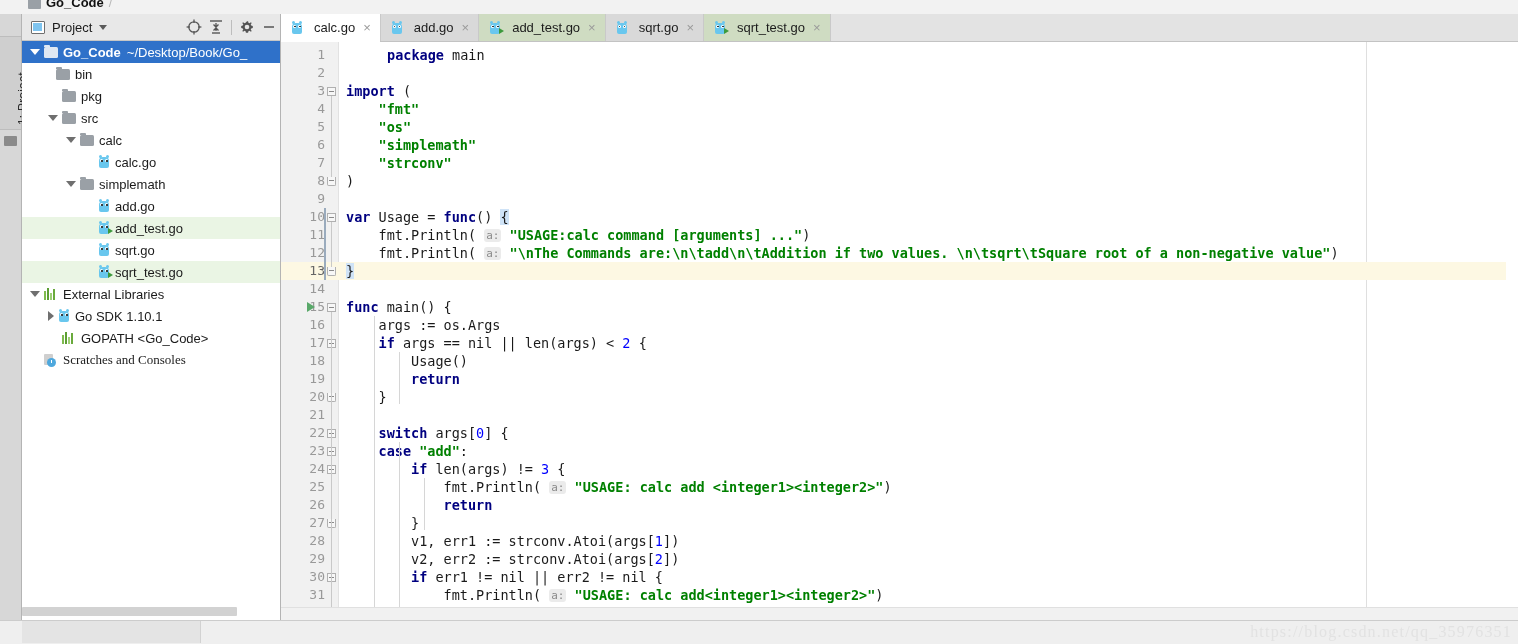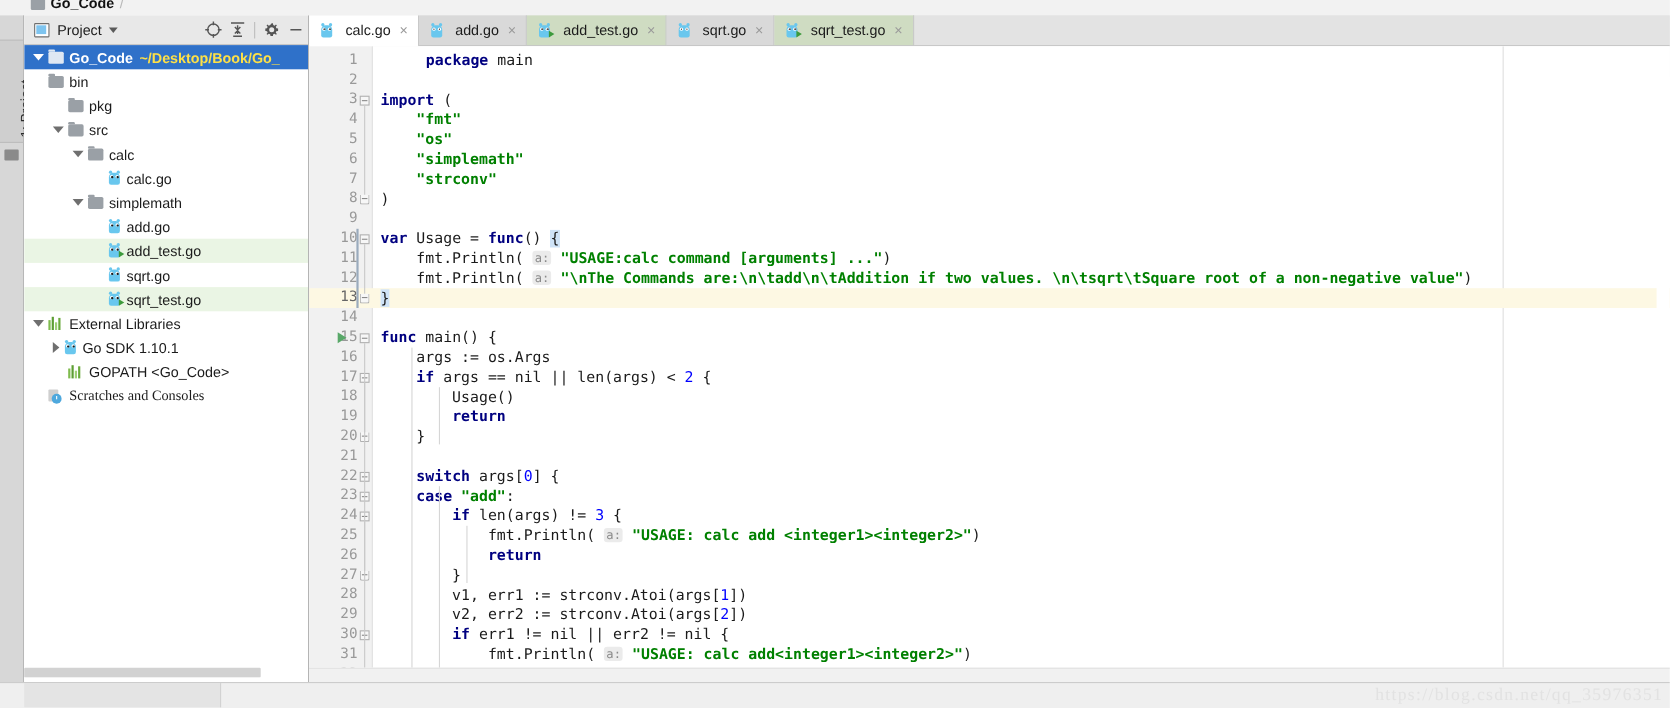--- a/index.html
+++ b/index.html
@@ -168,21 +168,21 @@
   .ic-scratch .clk {
     position: absolute; left: 3px; top: 4px; width: 9px; height: 9px;
     background: #4ea8dd; border-radius: 50%;
   }
   .ic-scratch .clk::after {
     content: ""; position: absolute; left: 4px; top: 2px;
     width: 1px; height: 3px; background: #fff;
   }
   .tlabel { }
   .tlabel.bold { font-weight: bold; }
-  .tpath { margin-left: 6px; font-weight: bold; color: #fde047; }
+  .tpath { margin-left: 6px; font-weight: normal; color: #ffffff; }
 
   .proj-hscroll {
     position: absolute; left: 0; bottom: 5px; width: 215px; height: 9px;
     background: #d2d2d2; border-radius: 1px;
   }
   .proj-footer {
     position: absolute; left: 0; bottom: 0; width: 258px; height: 5px;
     background: #ffffff;
   }
 
@@ -366,21 +366,21 @@
       </div>
     </div>
 
     <div class="tree" id="tree">
         <div class="trow sel" style="padding-left: 8px;">
           <span class="twist "></span>
           <span class="ic-folder"></span>
           <span class="tlabel bold">Go_Code</span>
           <span class="tpath">~/Desktop/Book/Go_</span>
         </div>
-        <div class="trow" style="padding-left: 8px;">
+        <div class="trow" style="padding-left: 20px;">
           <span class="twist none"></span>
           <span class="ic-folder"></span>
           <span class="tlabel">bin</span>
         </div>
         <div class="trow" style="padding-left: 26px;">
           <span class="twist none"></span>
           <span class="ic-folder"></span>
           <span class="tlabel">pkg</span>
         </div>
         <div class="trow" style="padding-left: 26px;">

